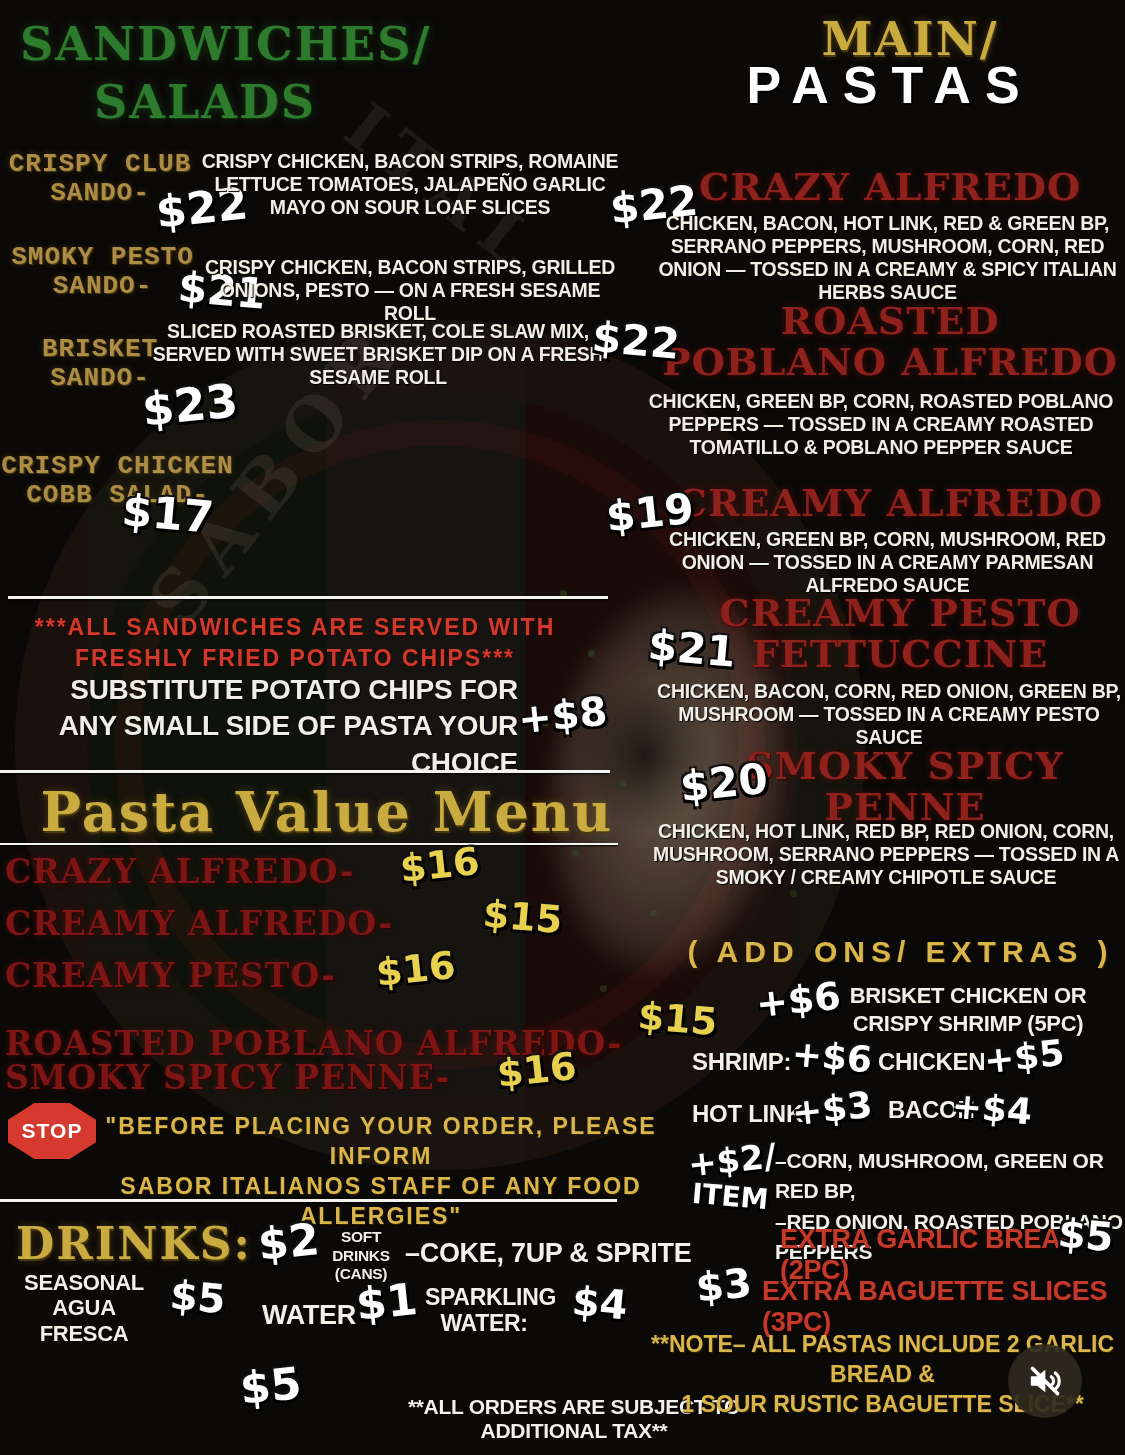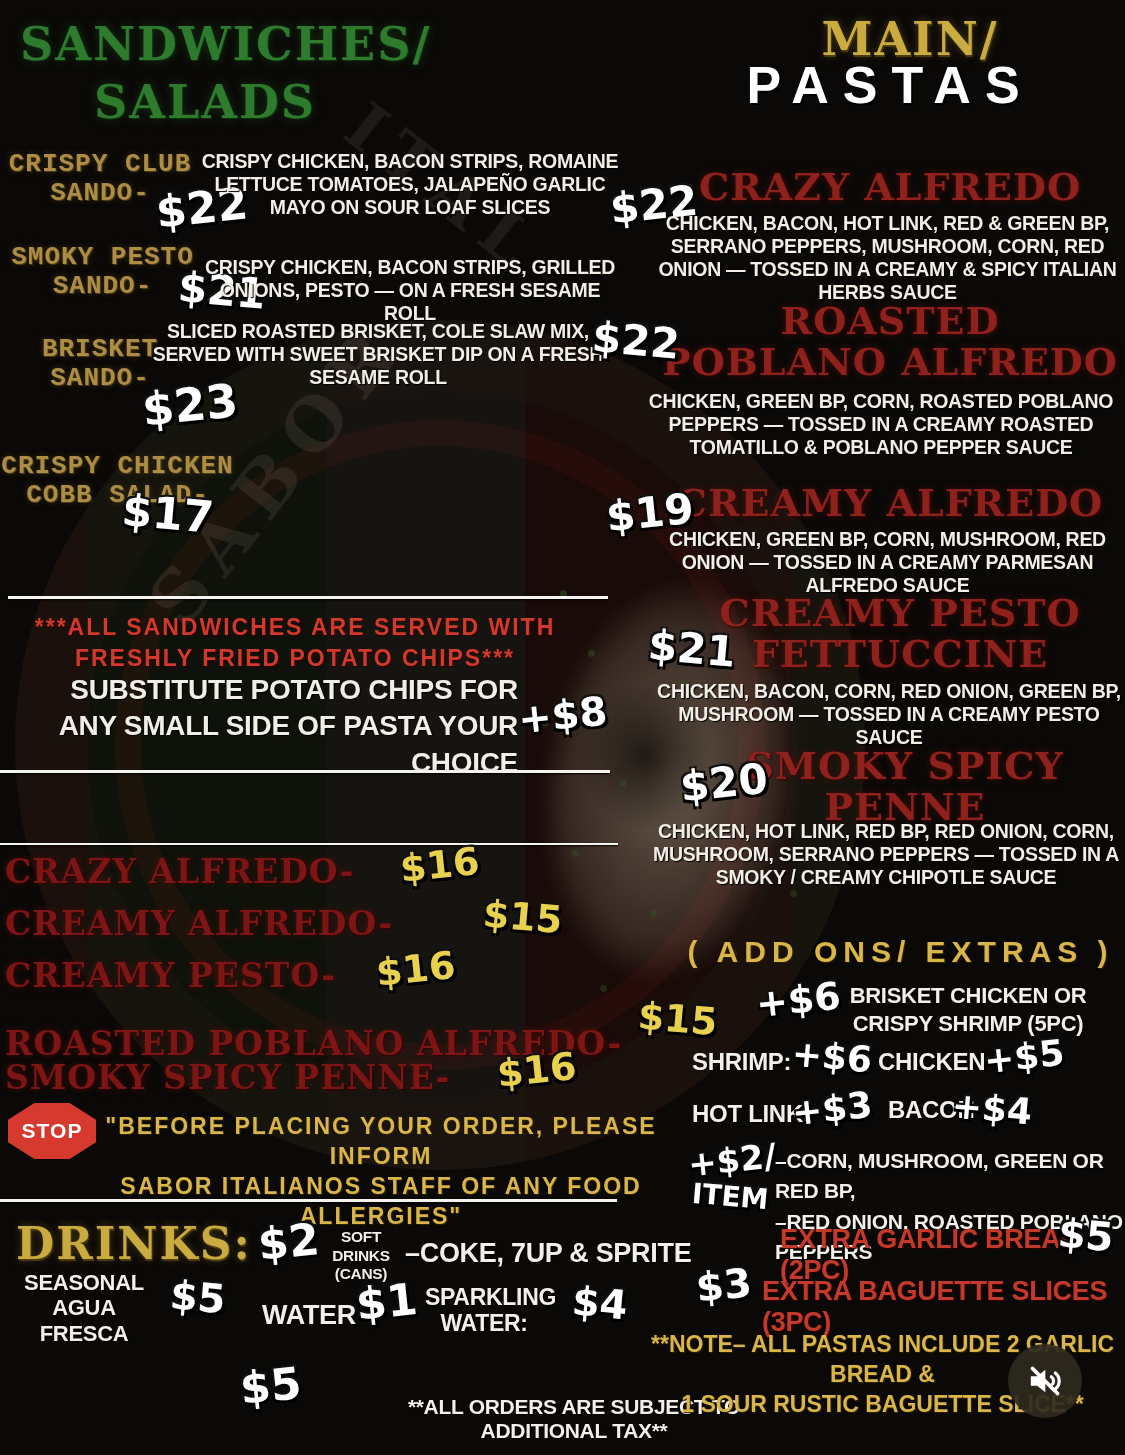--- a/index.html
+++ b/index.html
@@ -135,20 +135,21 @@
   <div class="abs red-note" style="left:30px;top:612px;width:530px;font-size:23px;">
     <div>***ALL SANDWICHES ARE SERVED WITH</div>
     <div>FRESHLY FRIED POTATO CHIPS***</div>
   </div>
 
   <div class="abs desc" style="left:48px;top:672px;width:470px;font-size:28px;line-height:1.3;text-align:right;">SUBSTITUTE POTATO CHIPS FOR ANY SMALL SIDE OF PASTA YOUR CHOICE</div>
   <div class="abs price rot-l" style="left:518px;top:692px;font-size:40px;">+$8</div>
 
   <div class="abs divider" style="left:0px;top:770px;width:610px;"></div>
 
+  <div class="abs gold-big" style="left:12px;top:780px;width:630px;font-size:54px;text-align:center;">Pasta Value Menu</div>
   <div class="abs divider" style="left:0px;top:843px;width:618px;height:2px;"></div>
 
   <div class="abs red-item" style="left:5px;top:852px;font-size:33px;">CRAZY ALFREDO-</div>
   <div class="abs price gold rot-l" style="left:400px;top:843px;font-size:38px;">$16</div>
 
   <div class="abs red-item" style="left:5px;top:904px;font-size:33px;">CREAMY ALFREDO-</div>
   <div class="abs price gold rot-r" style="left:483px;top:895px;font-size:38px;">$15</div>
 
   <div class="abs red-item" style="left:5px;top:956px;font-size:33px;">CREAMY PESTO-</div>
   <div class="abs price gold rot-l" style="left:376px;top:947px;font-size:38px;">$16</div>

